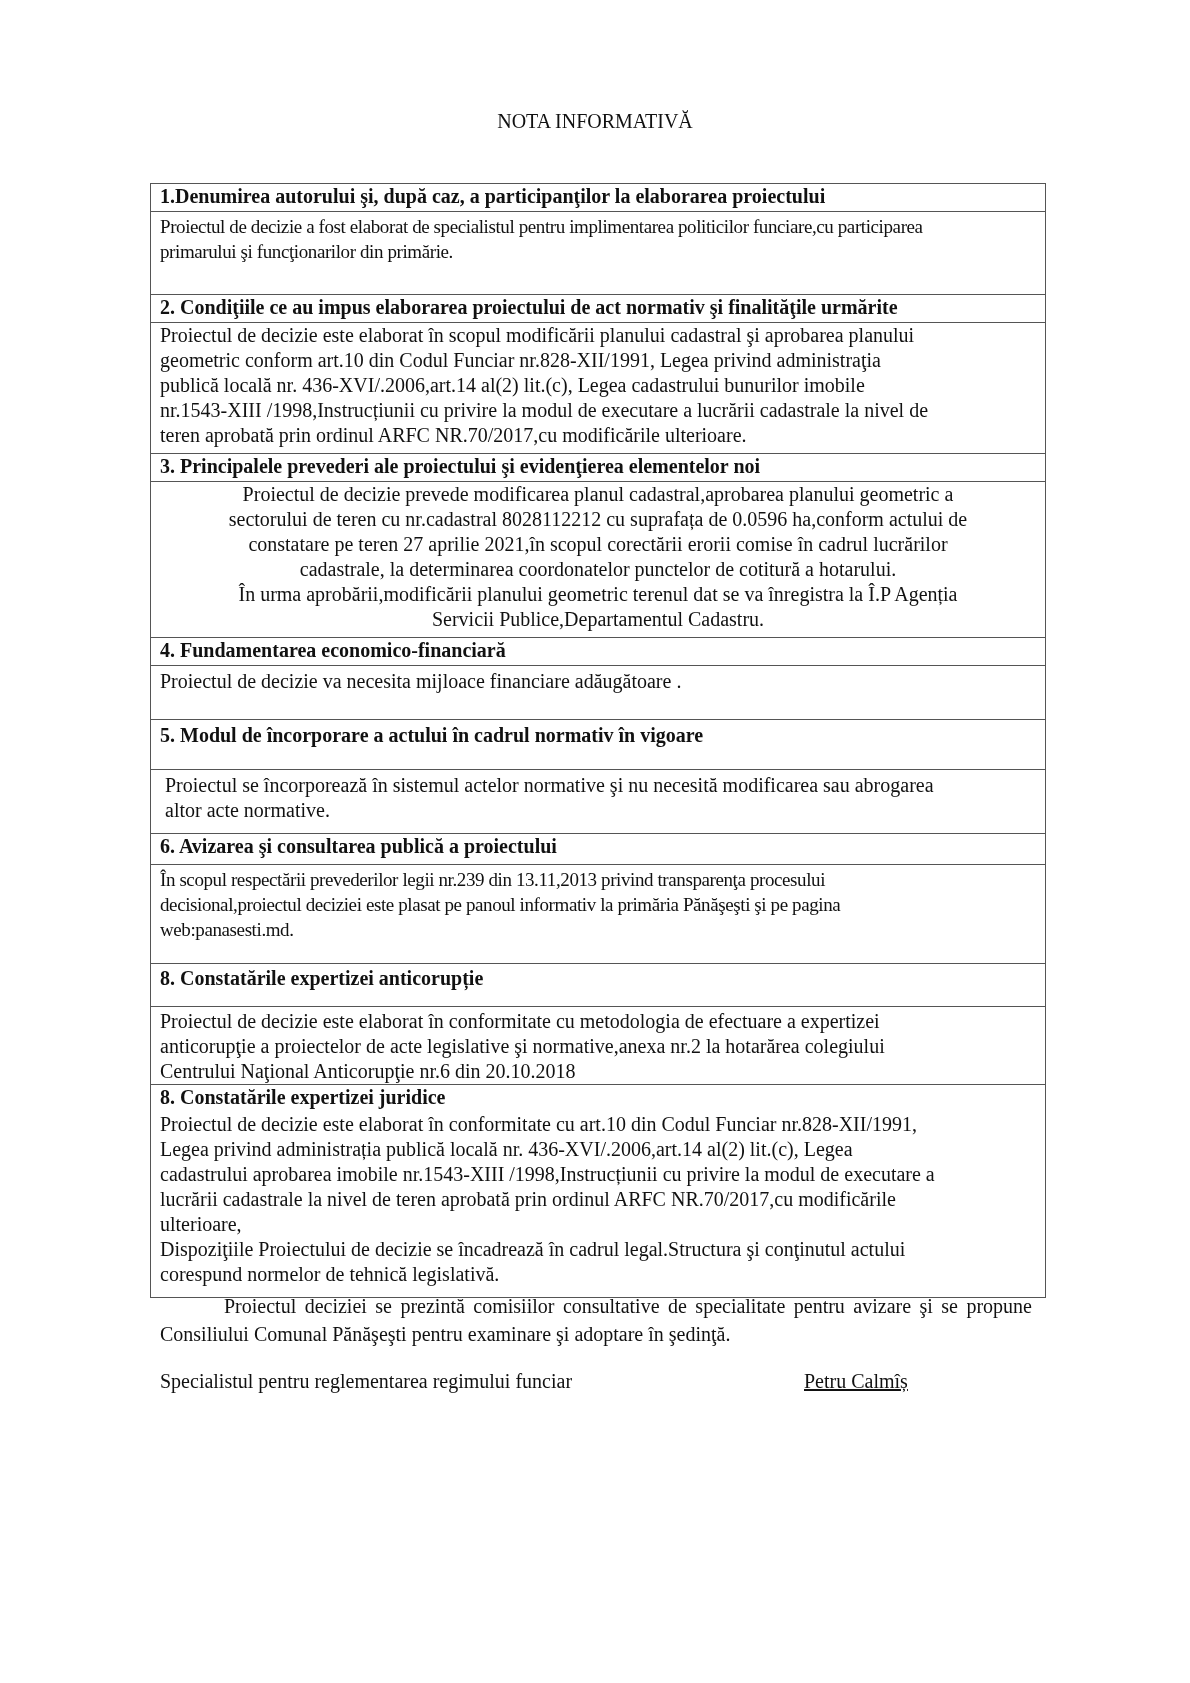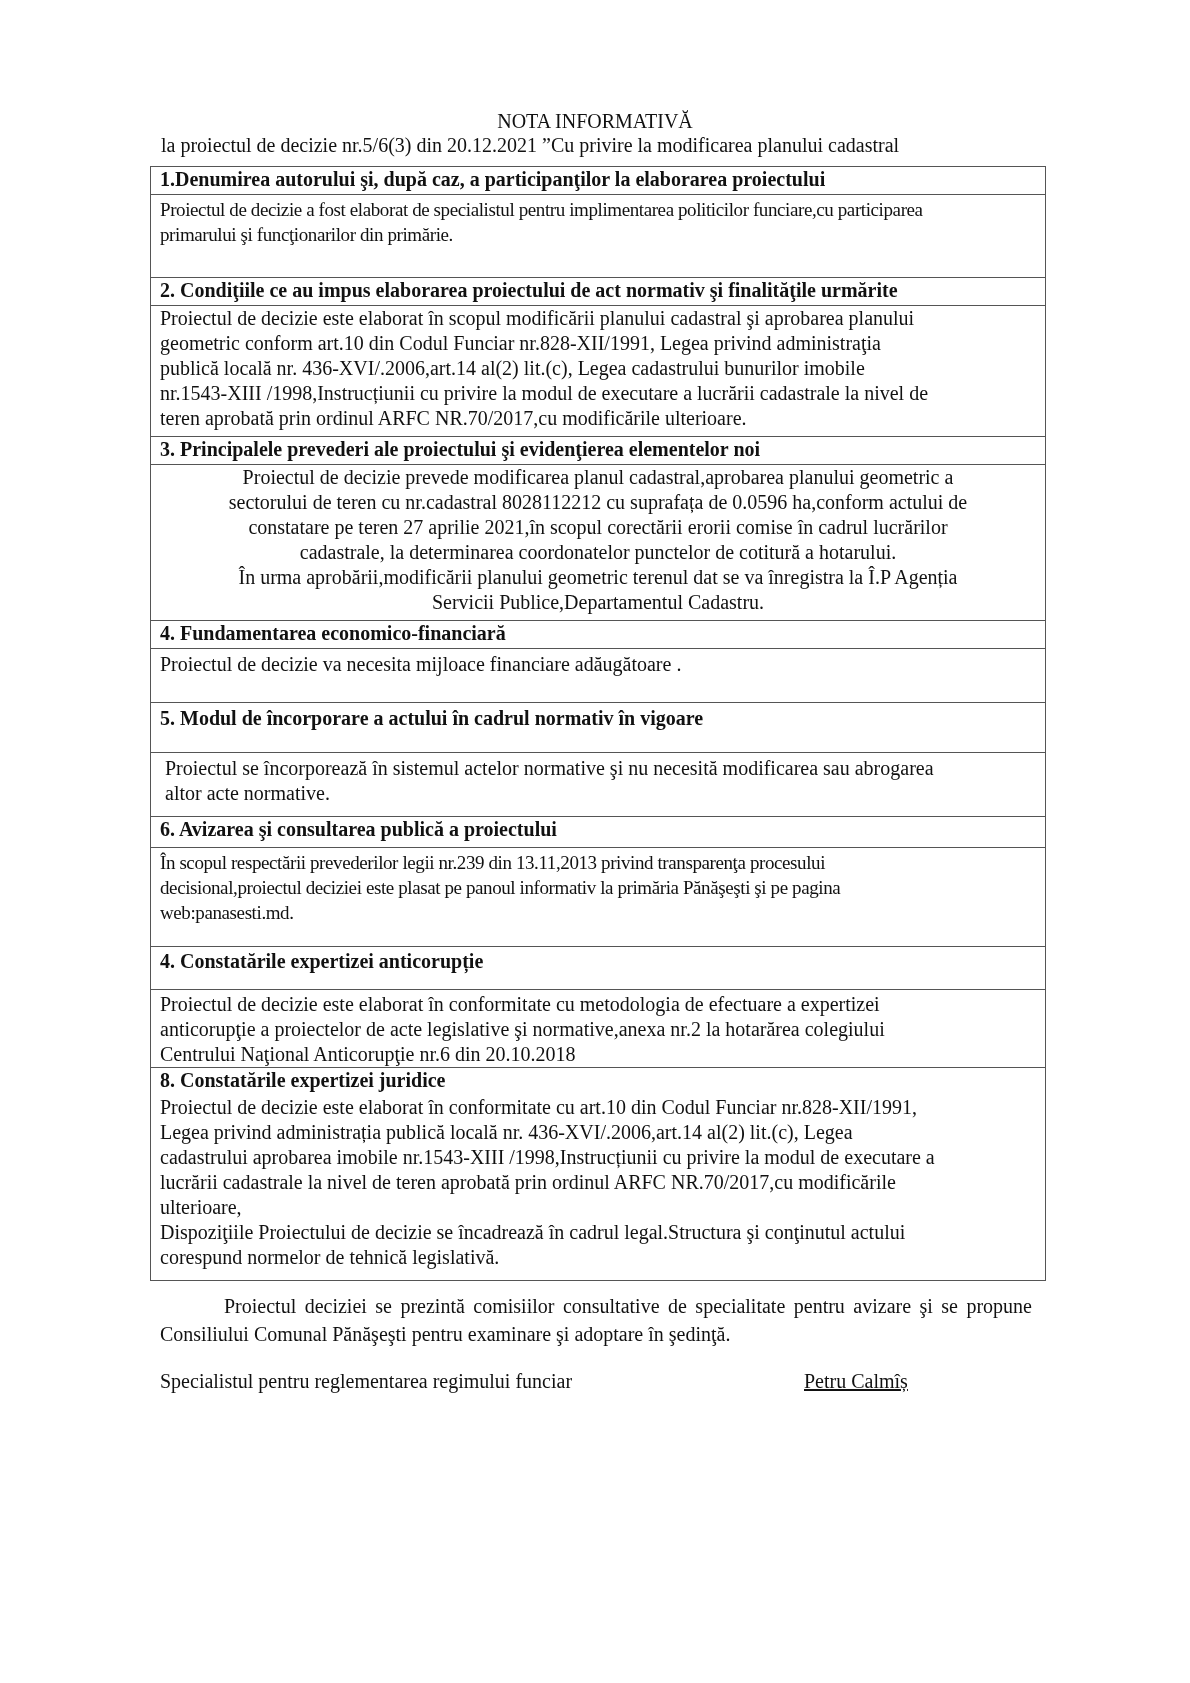--- a/index.html
+++ b/index.html
@@ -3,21 +3,21 @@
   <meta charset="utf-8">
   <style>
     html, body { margin: 0; padding: 0; background: #ffffff; }
     body { width: 1190px; height: 1683px; position: relative; overflow: hidden;
            font-family: "Liberation Serif", "DejaVu Serif", serif; color: #111; }
     .page { position: absolute; left: 0; top: 0; width: 1190px; height: 1683px; border-radius: 19px; }
     .title { position: absolute; top: 110px; left: 0; width: 1190px; text-align: center;
              font-size: 20px; letter-spacing: 0; }
     .subtitle { position: absolute; top: 133px; left: 161px; width: 900px; font-size: 20px; line-height: 24px; }
     .subtitle .l2 { display:block; padding-left: 3px; }
-    table.doc { position: absolute; left: 150px; top: 166px; width: 896px; border-collapse: collapse;
+    table.doc { position: absolute; left: 150px; top: 183px; width: 896px; border-collapse: collapse;
                 font-size: 20px; line-height: 25px; }
     table.doc td { border: 1.5px solid #555; padding: 0 9px; vertical-align: top; }
     td.hd { font-weight: bold; height: 27px; line-height: 25px; }
     td.cond { font-family: "Liberation Serif", serif; }
     .narrow { font-size: 19px; letter-spacing: -0.4px; }
     .r1 td.bd { height: 80px; padding-top: 2px; }
     .r2 td.bd { height: 130px; }
     .r3 td.bd { height: 155px; text-align: center; }
     .r4 td.bd { height: 50px; padding-top: 3px; }
     .r5 td.hd { height: 46px; padding-top: 3px; }
@@ -36,21 +36,20 @@
     .signature .role { position: absolute; left: 0; }
     .signature .name { position: absolute; left: 644px; text-decoration: underline; }
     .line { display: block; }
   </style>
 </head>
 <body>
 
 <div class="page">
   <div class="title">NOTA INFORMATIVĂ</div>
   <div class="subtitle">
-    <span class="line">la proiectul de decizie nr.5/6(3)  din 20.12.2021 ”Cu  privire la modificarea planului cadastral</span>
   </div>
 
   <table class="doc">
     <tbody>
 
       <tr class="r1">
         <td class="hd">1.Denumirea autorului şi, după caz, a participanţilor la elaborarea proiectului</td>
       </tr>
       <tr class="r1">
         <td class="bd cond narrow">
@@ -110,21 +109,21 @@
       </tr>
       <tr class="r6">
         <td class="bd narrow">
           <span class="line">În scopul respectării prevederilor legii nr.239 din 13.11,2013 privind transparenţa procesului</span>
           <span class="line">decisional,proiectul deciziei este plasat pe panoul informativ  la primăria Pănăşeşti şi pe pagina</span>
           <span class="line">web:panasesti.md.</span>
         </td>
       </tr>
 
       <tr class="r7">
-        <td class="hd">4. Constatările expertizei anticorupție</td>
+        <td class="hd">8. Constatările expertizei anticorupție</td>
       </tr>
       <tr class="r7">
         <td class="bd">
           <span class="line">Proiectul de decizie este elaborat în conformitate cu metodologia de efectuare a expertizei</span>
           <span class="line">anticorupţie a proiectelor de acte legislative şi normative,anexa nr.2 la hotarărea colegiului</span>
           <span class="line">Centrului Naţional Anticorupţie nr.6 din 20.10.2018</span>
         </td>
       </tr>
 
       <tr class="r8">

